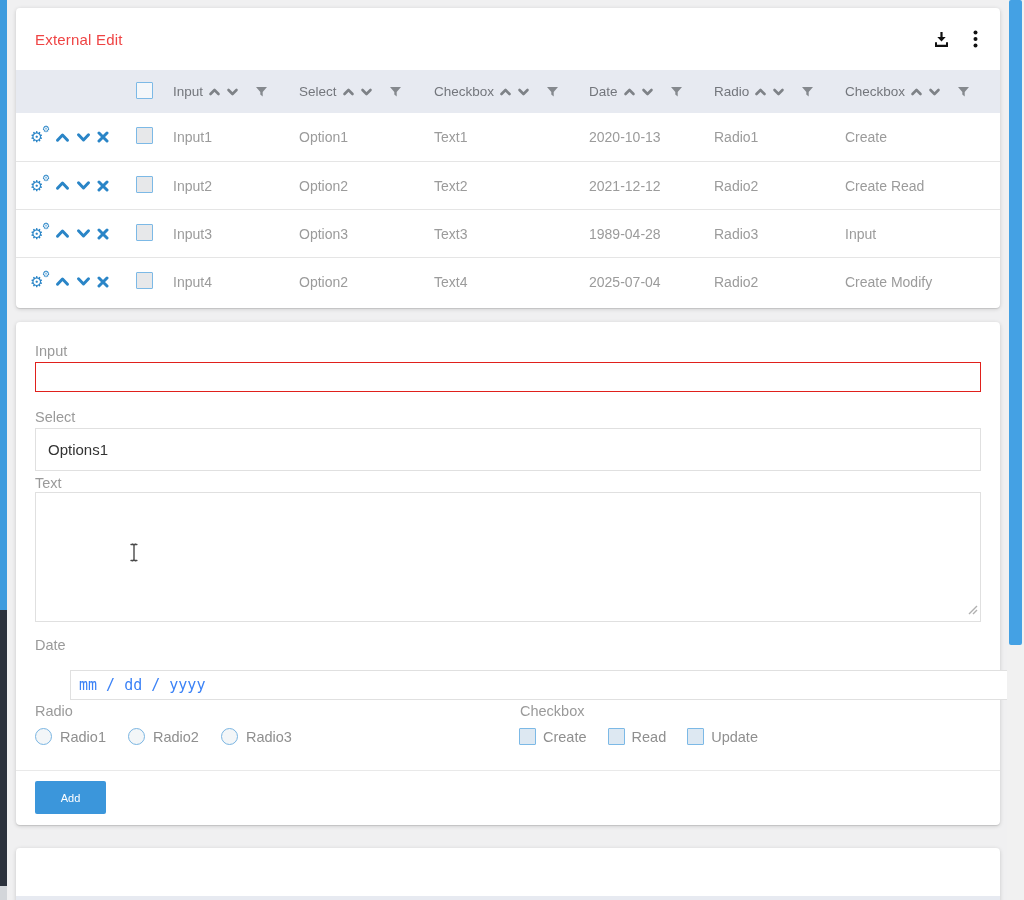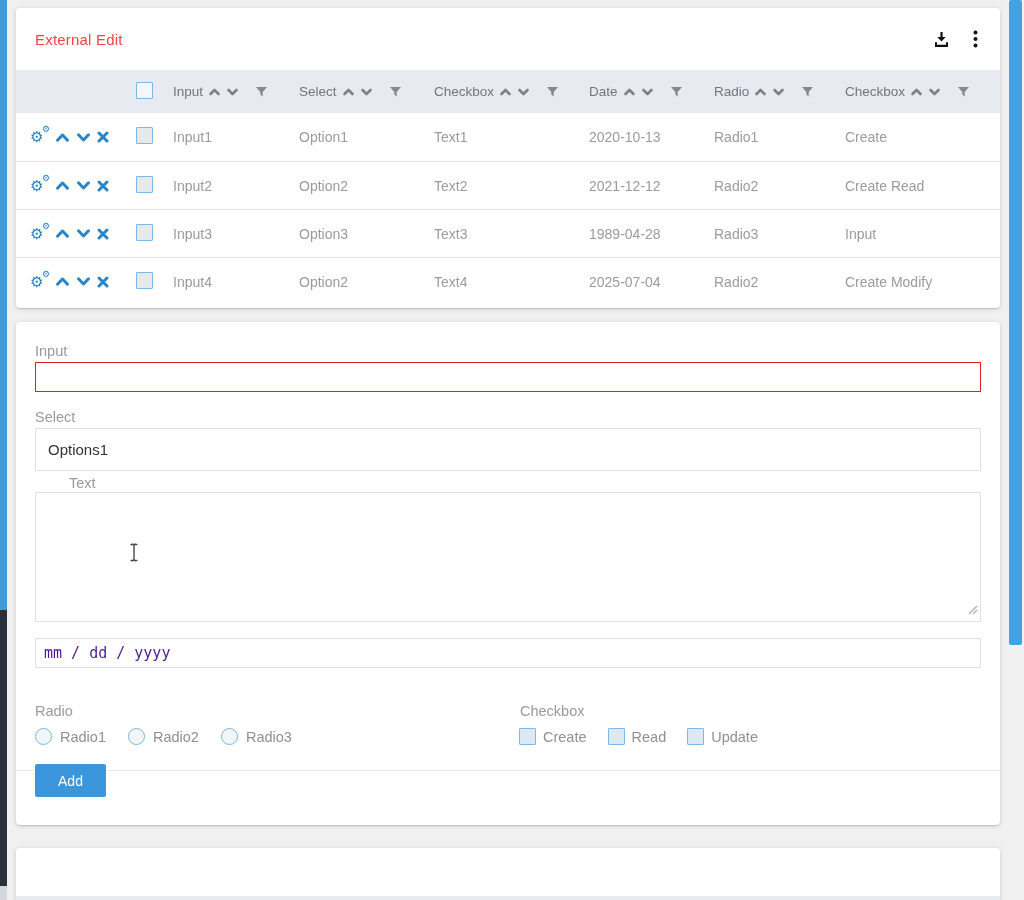--- a/index.html
+++ b/index.html
@@ -53,40 +53,40 @@
 
   
   .form-body { position:relative; height:100%; }
   .f-label { position:absolute; left:19px; font-size:14.5px; color:#9a9a9a; }
   .f-box { position:absolute; left:19px; width:946px; background:#fff; border:1px solid #e0e0e0; }
   .input-error { top:40px; height:30px; border:1px solid #e0201c; outline:none; font-size:15px; padding:0 10px; }
   .lbl-input { top:21px; }
   .lbl-select { top:87px; }
   .select-box { top:106px; height:43px; font-size:15px; color:#333; display:flex; align-items:center;
                 padding-left:12px; cursor:pointer; }
-  .lbl-text { top:153px;margin-left:34px; }
+  .lbl-text { top:153px; }
   .textarea-box { top:170px; height:130px; cursor:text; }
   .resize-grip { position:absolute; right:2px; bottom:2px; }
   .text-cursor { position:absolute; left:93px; top:50px; }
   .lbl-date { top:315px; }
-  .date-box { top:316px; height:30px; display:flex; align-items:center; padding-left:8px;
-              font-family:"DejaVu Sans Mono", monospace; font-size:15px; color:#4c1d95; cursor:text; }
+  .date-box { top:348px; height:30px; display:flex; align-items:center; padding-left:8px;
+              font-family:"DejaVu Sans Mono", monospace; font-size:15px; color:#3b82f6; cursor:text;margin-left:35px; }
   .lbl-radio { top:381px; }
   .lbl-check { top:381px; left:504px; }
   .radio-group { position:absolute; left:19px; top:406px; display:flex; align-items:center; gap:8px;
                  font-size:14.5px; color:#8f8f8f; }
   .radio-group .gap { width:6px; }
   .radio { width:17px; height:17px; border:1.5px solid #7ab5e2; border-radius:50%;
            background:#f3f6f8; display:inline-block; cursor:pointer; }
   .check-group { position:absolute; left:503px; top:406px; display:flex; align-items:center; gap:7px;
                  font-size:14.5px; color:#8f8f8f; }
   .check-group .gap { width:7px; }
   .form-divider { position:absolute; left:0; top:448px; width:100%; border-top:1px solid #e9e9e9; }
-  .add-btn { position:absolute; left:19px; top:442px; width:71px; height:33px; background:#3b96db;
-             color:#fff; font-size:14px; border:none; border-radius:2px; cursor:pointer;
+  .add-btn { position:absolute; left:19px; top:459px; width:71px; height:33px; background:#3b96db;
+             color:#fff; font-size:11px; border:none; border-radius:2px; cursor:pointer;
              font-family:"Liberation Sans", sans-serif; }
 
   .card-3 .thead-strip { position:absolute; left:0; top:48px; width:100%; height:16px; background:#e7eaf1; }
 </style>
 </head>
 <body>
 
 <div class="left-strip">
   <div class="seg-blue"></div>
   <div class="seg-dark"></div>

